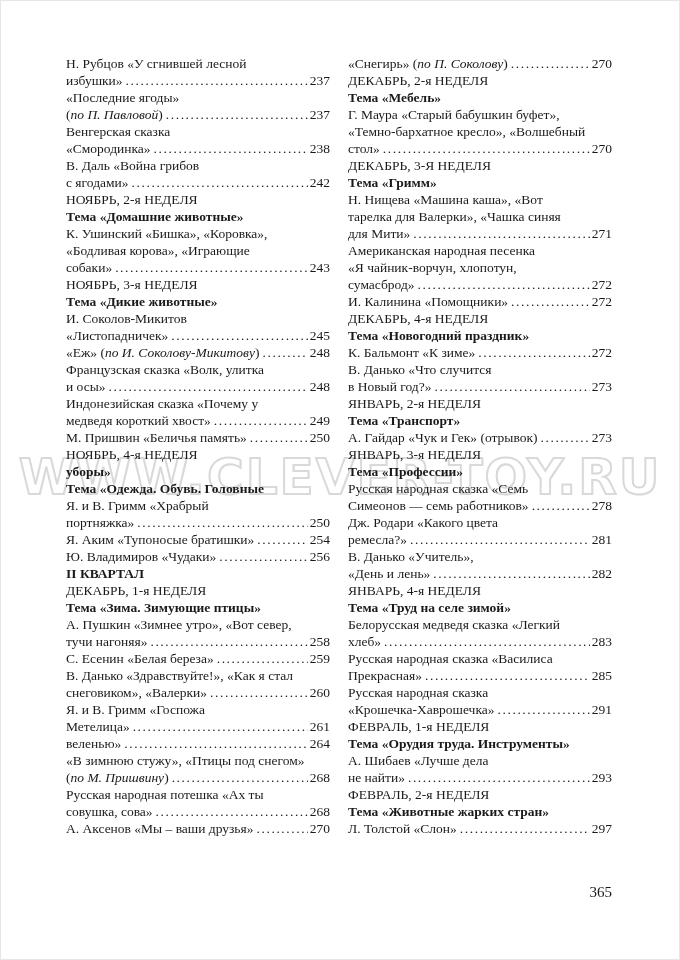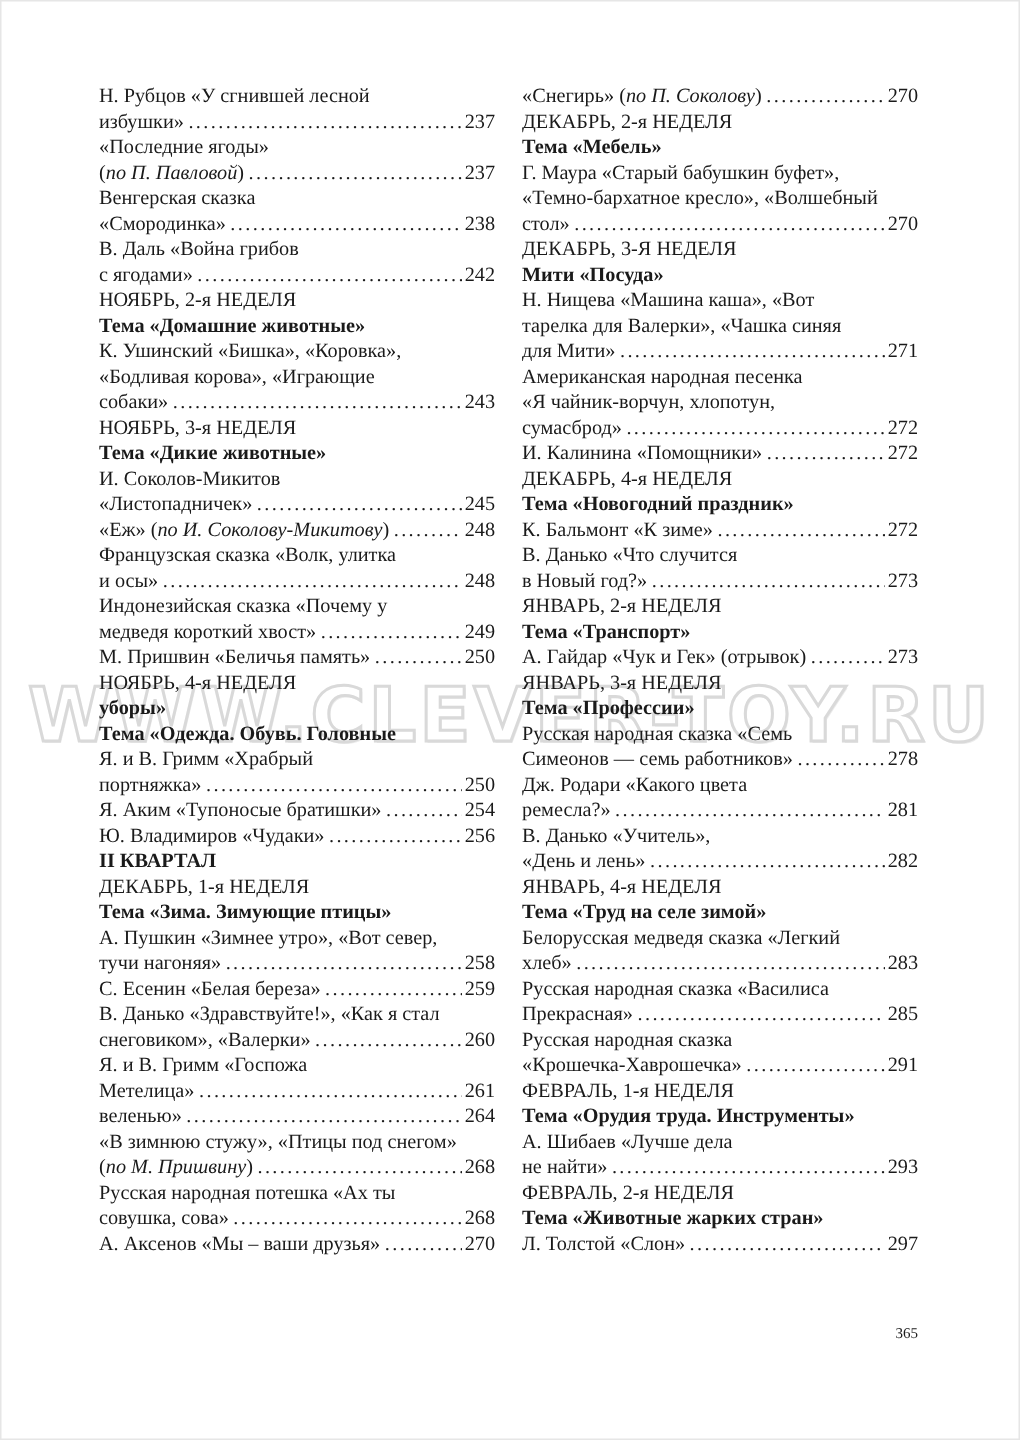--- a/index.html
+++ b/index.html
@@ -60,21 +60,21 @@
     color:#ffffff;
     -webkit-text-stroke:2px #d9d9d9;
     text-shadow:1px 1px 0 #ececec;
     user-select:none;
   }
   .folio{
     position:absolute;
     top:884px;
     right:68px;
     z-index:1;
-    font-size:10px;
+    font-size:15px;
   }
 </style>
 </head>
 <body>
 
 <div class="watermark">WWW.CLEVER-TOY.RU</div>
 
 <div class="content">
   <div class="col" id="col-left">
       <div class="toc-line">
@@ -278,21 +278,21 @@
       </div>
       <div class="toc-line">
         <span class="line-text"><span>стол»</span></span>
         <span class="dots"></span>
         <span class="pg">270</span>
       </div>
       <div class="toc-line">
         <span class="line-text"><span>ДЕКАБРЬ, 3-Я НЕДЕЛЯ</span></span>
       </div>
       <div class="toc-line bold">
-        <span class="line-text"><span>Мити «Посуда»</span></span>
+        <span class="line-text"><span>Тема «Гримм»</span></span>
       </div>
       <div class="toc-line">
         <span class="line-text"><span>Н. Нищева «Машина каша», «Вот</span></span>
       </div>
       <div class="toc-line">
         <span class="line-text"><span>тарелка для Валерки», «Чашка синяя</span></span>
       </div>
       <div class="toc-line">
         <span class="line-text"><span>для Мити»</span></span>
         <span class="dots"></span>

